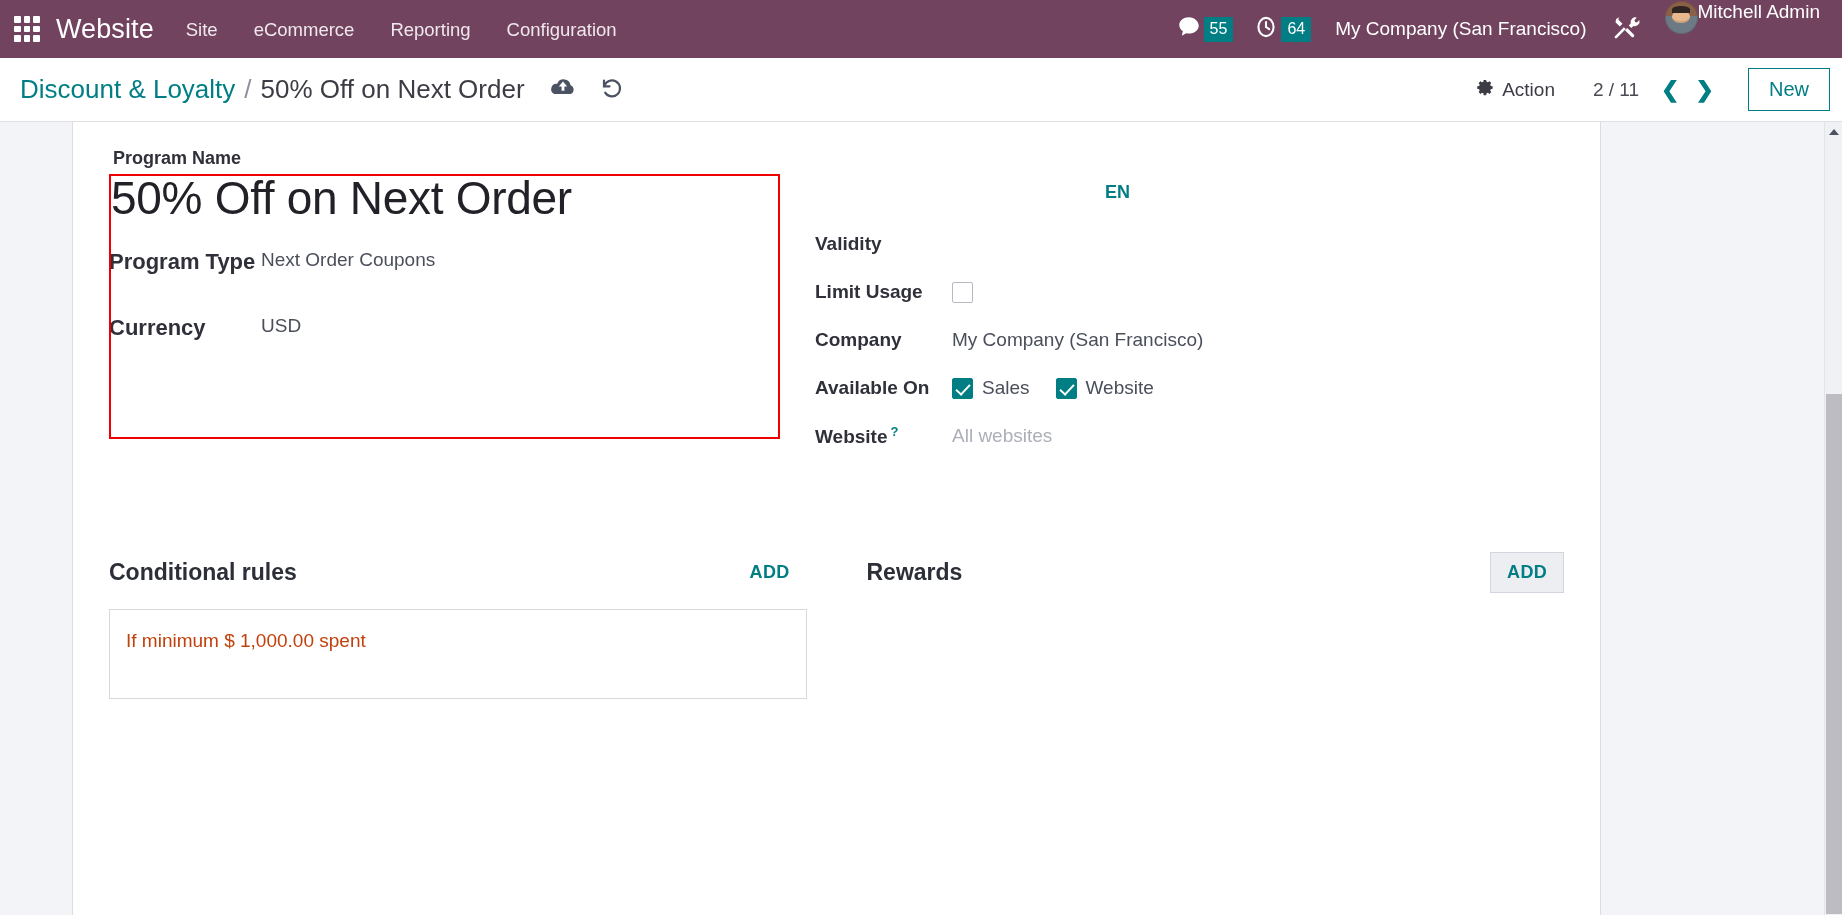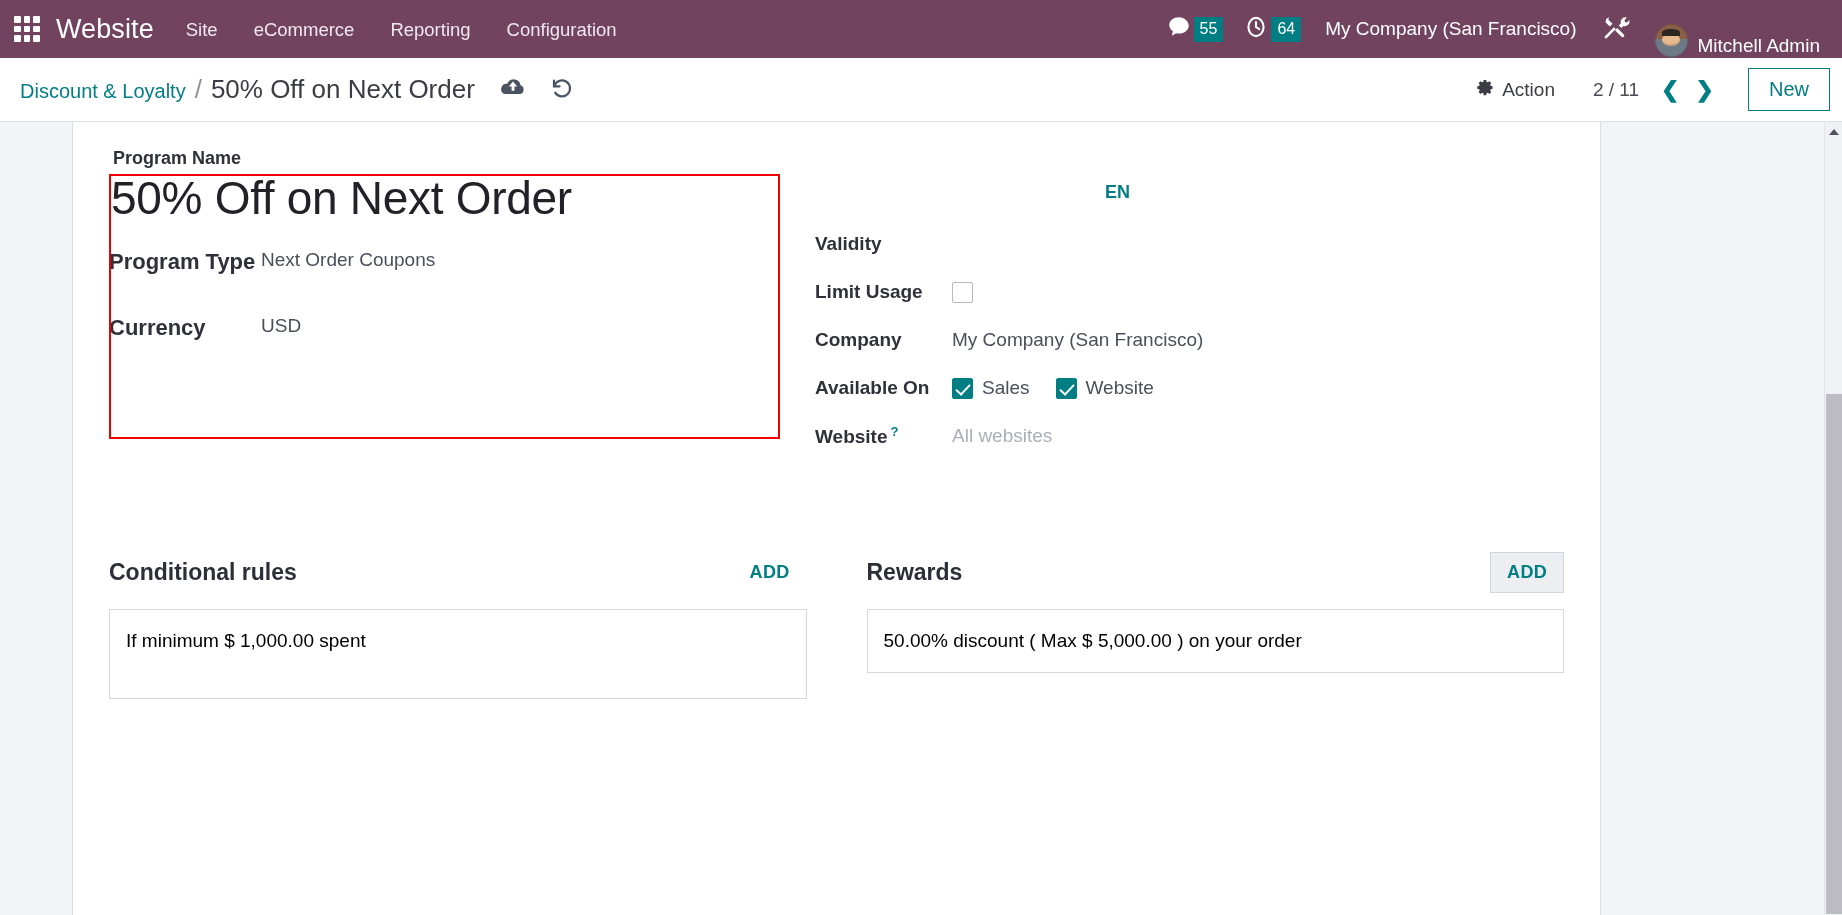--- a/index.html
+++ b/index.html
@@ -69,21 +69,21 @@
     font-family: "Liberation Sans", sans-serif;
   }
   .company-name {
     font-size: 19px;
     padding: 0 14px;
     height: 58px; line-height: 58px;
     cursor: pointer;
     white-space: nowrap;
   }
   .user-menu {
-    display: flex; align-items: flex-end; gap: 10px;
+    display: flex; align-items: flex-start; 
     padding: 0 8px 0 14px; height: 56px; cursor: pointer;
   }
   .avatar {
     width: 33px; height: 33px; border-radius: 50%;
     background:
       radial-gradient(circle at 50% 38%, #f0c39a 0 22%, rgba(240,195,154,0) 23%),
       linear-gradient(to bottom, #8a6048 0 46%, #6d7a86 46% 100%),
       repeating-linear-gradient(0deg, #8d5f4a 0 4px, #7a503d 4px 5px);
     box-shadow: inset 0 0 0 1px rgba(0,0,0,.15);
     overflow: hidden;
@@ -109,21 +109,21 @@
   .control-panel {
     height: 64px;
     background: #ffffff;
     border-bottom: 1px solid #dfdfe4;
     display: flex;
     align-items: center;
     padding: 0 12px 0 20px;
   }
   .breadcrumb { display: flex; align-items: baseline; gap: 0; }
   .bc-parent {
-    font-size: 20px; color: #017e84; cursor: pointer; white-space: nowrap;
+    font-size: 26px; color: #017e84; cursor: pointer; white-space: nowrap;
   }
   .bc-sep { font-size: 26px; color: #8f8f99; padding: 0 9px; }
   .bc-current { font-size: 26px; color: #3c3c44; white-space: nowrap; }
 
   .cp-icons { display: flex; align-items: center; gap: 22px; margin-left: 24px; }
   .icon-btn {
     color: #4b5362; cursor: pointer; display: flex; align-items: center;
   }
   .cp-spacer { flex: 1 1 auto; }
 
@@ -293,21 +293,21 @@
   .add-link.focused {
     background: #eceef2;
     border: 1px solid #d2d5dd;
   }
 
   .rule-card {
     border: 1px solid #d6d8de;
     background: #fff;
     padding: 20px 16px;
     font-size: 19px;
-    color: #000000;
+    color: #c2410c;
     cursor: pointer;
   }
   .rule-card.tall { min-height: 90px; }
 
   
   .scrollbar {
     position: absolute; right: 0; top: 0; width: 18px; bottom: 0;
     background: #f0f1f5;
     border-left: 1px solid #e3e4ea;
   }
@@ -529,21 +529,20 @@
             <div class="add-link">ADD</div>
           </div>
           <div class="rule-card tall">If minimum $ 1,000.00 spent</div>
         </div>
 
         <div class="nb-col">
           <div class="nb-head">
             <div class="nb-title">Rewards</div>
             <div class="add-link focused">ADD</div>
           </div>
-          <div class="rule-card">50.00% discount ( Max $ 5,000.00 ) on your order</div>
         </div>
 
       </div>
     </div>
 
   </div>
 
   <div class="scrollbar">
     <div class="sb-up">
         <i></i>

